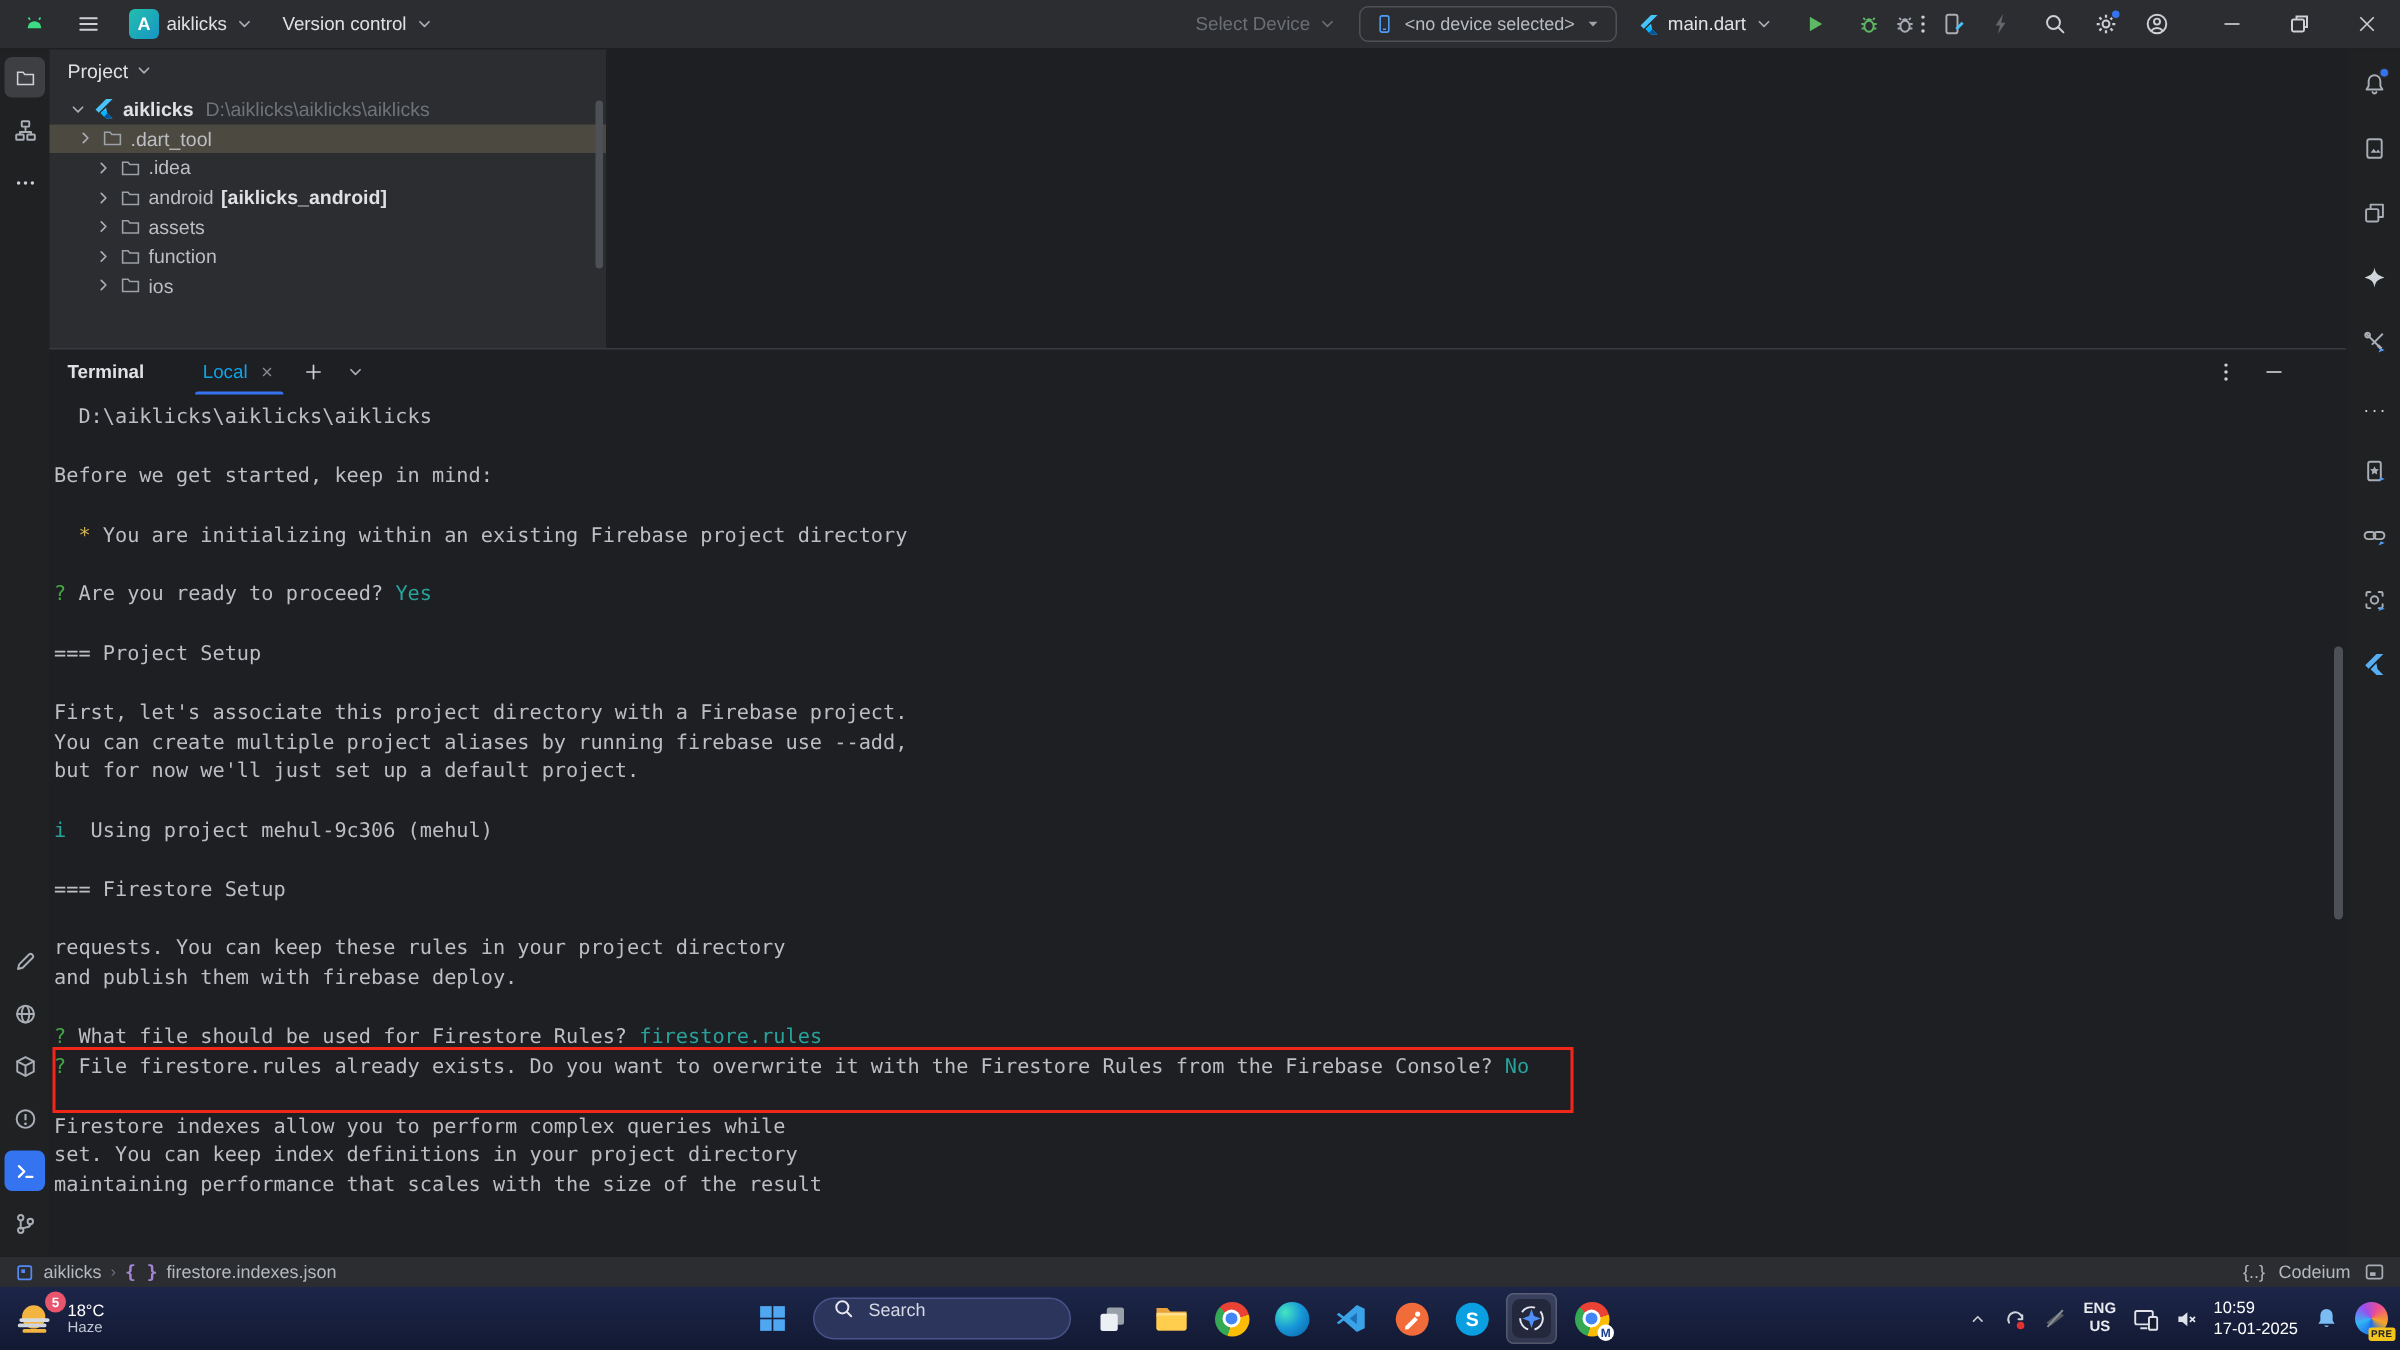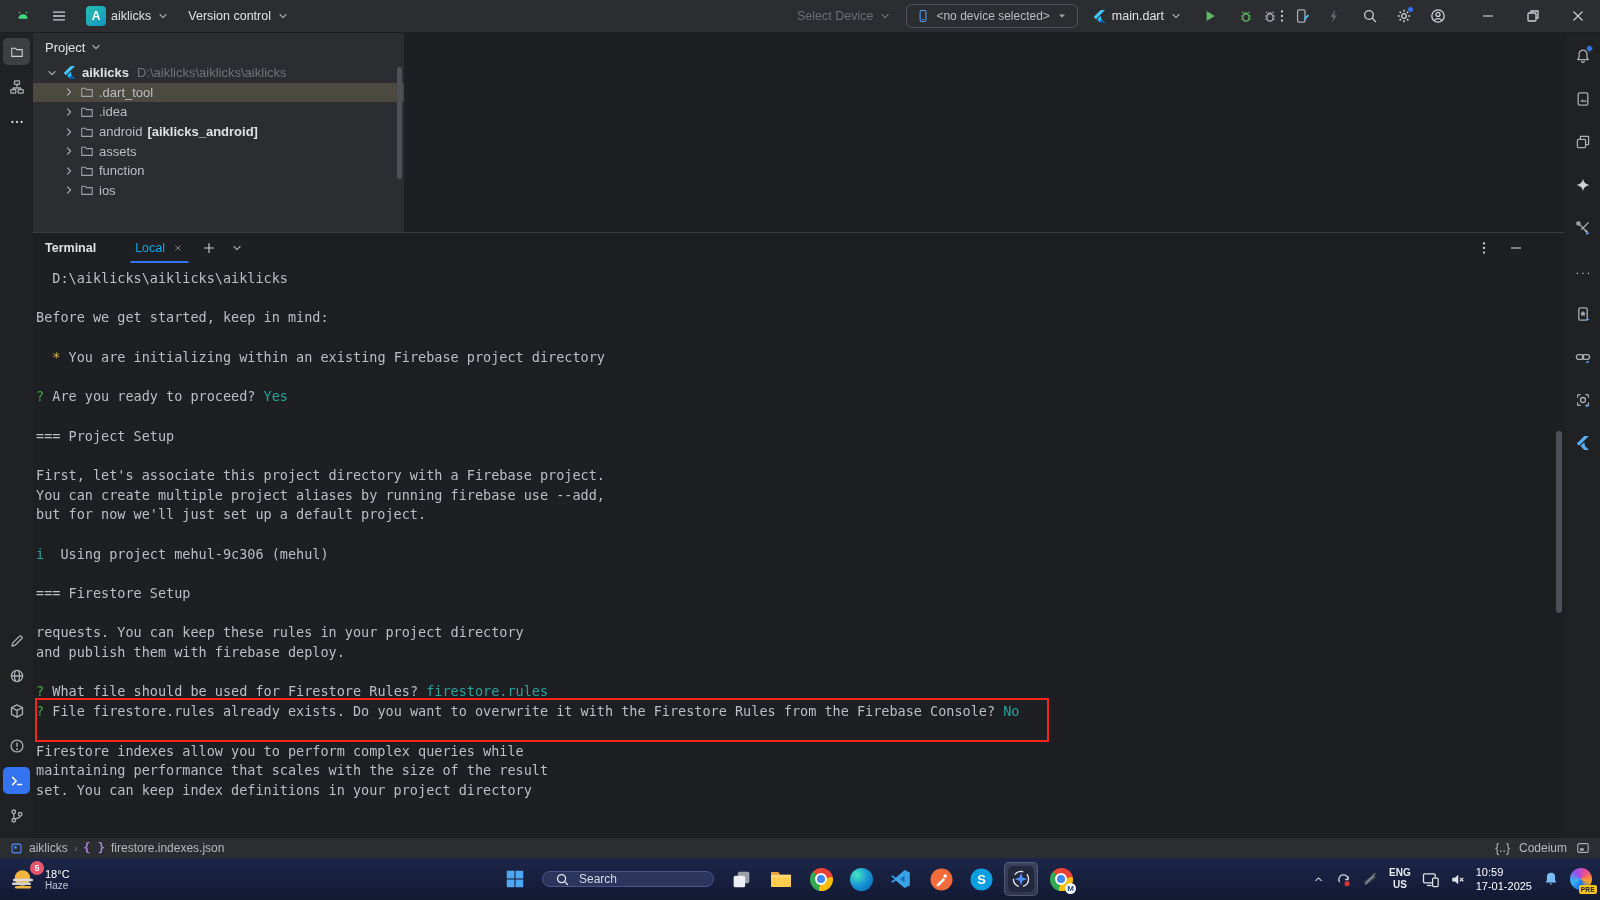--- a/index.html
+++ b/index.html
@@ -72,22 +72,22 @@
   .taskbar{height:42px;background:linear-gradient(180deg,#1d2649,#121933);display:flex;align-items:center;position:relative}
   .weather{display:flex;align-items:center;gap:8px;padding-left:10px}
   .weather-icon{position:relative}
   .badge5{position:absolute;top:-5px;right:-7px;min-width:14px;height:14px;border-radius:50%;background:#e8556d;color:#fff;
     font-size:9px;display:flex;align-items:center;justify-content:center;font-weight:bold}
   .w-temp{font-size:11px;color:#fff}
   .w-desc{font-size:10px;color:#c2c7d2}
   .task-center{position:absolute;left:50%;transform:translateX(-50%);margin-left:-12px;display:flex;align-items:center;gap:6px}
   .task-icon{width:34px;height:34px;display:flex;align-items:center;justify-content:center;border-radius:5px;position:relative}
   .task-icon.active{background:rgba(255,255,255,.13);box-shadow:inset 0 0 0 1px rgba(255,255,255,.16)}
-  .search-pill{width:172px;height:16px;background:#2c355c;border:1px solid #49548a;border-radius:14px;
-    display:flex;align-items:flex-start;gap:9px;padding:0 12px;font-size:12px;color:#d4d9e5;margin:0 4px}
+  .search-pill{width:172px;height:28px;background:#2c355c;border:1px solid #49548a;border-radius:14px;
+    display:flex;align-items:flex-end;gap:9px;padding:12px 12px;font-size:12px;color:#d4d9e5;margin:0 4px}
   .chrome-ic{width:23px;height:23px;border-radius:50%;display:inline-block;position:relative;
     background:conic-gradient(from -45deg,#ea4335 0 120deg,#fbbc05 0 240deg,#34a853 0 360deg)}
   .chrome-ic::before{content:'';position:absolute;inset:5.5px;background:#fff;border-radius:50%}
   .chrome-ic::after{content:'';position:absolute;inset:7.5px;background:#4285f4;border-radius:50%}
   .edge-ic{width:23px;height:23px;border-radius:50%;display:inline-block;
     background:radial-gradient(circle at 30% 30%,#45e6c0 0%,#1797d8 48%,#0b5ea8 100%)}
   .badge-m{position:absolute;bottom:2px;right:2px;width:11px;height:11px;background:#fff;border-radius:50%;
     font-size:8px;font-weight:bold;color:#1a3e8c;display:flex;align-items:center;justify-content:center}
   .tray{position:absolute;right:8px;display:flex;align-items:center;gap:11px;color:#e8eaee}
   .lang{font-size:10px;font-weight:bold;text-align:center;line-height:1.2}
@@ -357,21 +357,21 @@
                 <svg width="15" height="15" viewBox="0 0 16 16">
                   <path d="M9.3 1L1.8 8.5l2.3 2.3L13.9 1z" fill="#47c5fb"></path>
                   <path d="M9.3 7.2L5.4 11.1l2.4 2.4 1.5 1.5h4.6l-3.9-4z" fill="#47c5fb"></path>
                   <path d="M7.8 13.5l1.5 1.5h4.6l-3.8-3.9z" fill="#00569e"></path>
                   <path d="M5.4 11.1l2.4-2.4 2.3 2.4-2.3 2.4z" fill="#00b5f8"></path>
                 </svg>
               </span>
               <span class="tlabel bold">aiklicks</span>
               <span class="tpath">D:\aiklicks\aiklicks\aiklicks</span>
             </div>
-            <div class="tree-row sel" style="padding-left: 27px;">
+            <div class="tree-row sel" style="padding-left: 15px;">
               <span class="tchev">
                 <svg width="14" height="14" viewBox="0 0 16 16">
                   <path d="M6.3 4.5L9.8 8l-3.5 3.5" stroke="#a9adb5" stroke-width="1.3" fill="none" stroke-linecap="round" stroke-linejoin="round"></path>
                 </svg>
               </span>
               <span class="ticon">
                 <svg width="14" height="14" viewBox="0 0 16 16">
                   <path d="M2 3.6h4.1l1.4 1.7H14v7.7H2z" stroke="#9da1a8" stroke-width="1.2" fill="none"></path>
                 </svg>
               </span>
@@ -505,22 +505,22 @@
             <div class="t-line">&nbsp;</div>
             <div class="t-line"><span>=== Firestore Setup</span></div>
             <div class="t-line">&nbsp;</div>
             <div class="t-line"><span>requests. You can keep these rules in your project directory</span></div>
             <div class="t-line"><span>and publish them with firebase deploy.</span></div>
             <div class="t-line">&nbsp;</div>
             <div class="t-line"><span class="c-green">?</span><span> What file should be used for Firestore Rules? </span><span class="c-cyan">firestore.rules</span></div>
             <div class="t-line"><span class="c-green">?</span><span> File firestore.rules already exists. Do you want to overwrite it with the Firestore Rules from the Firebase Console? </span><span class="c-cyan">No</span></div>
             <div class="t-line">&nbsp;</div>
             <div class="t-line"><span>Firestore indexes allow you to perform complex queries while</span></div>
+            <div class="t-line"><span>set. You can keep index definitions in your project directory</span></div>
             <div class="t-line"><span>maintaining performance that scales with the size of the result</span></div>
-            <div class="t-line"><span>set. You can keep index definitions in your project directory</span></div>
           </div>
         <div class="red-box" id="red-box" style="top: 435.4px; height: 43.4px; border-color: rgb(243, 38, 26);"></div>
         <div class="term-scroll"></div>
       </div>
     </div>
   </div>
 
   <div class="rstrip" id="rstrip">
       <div class="tool-btn">
         <span>

